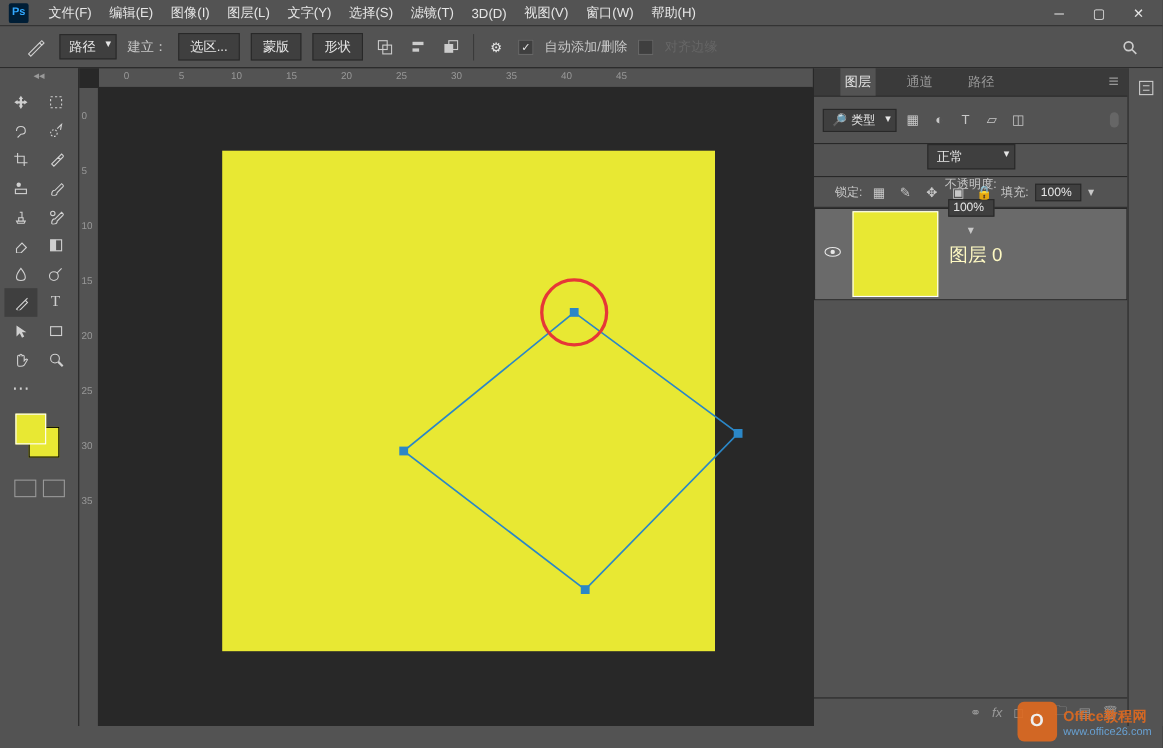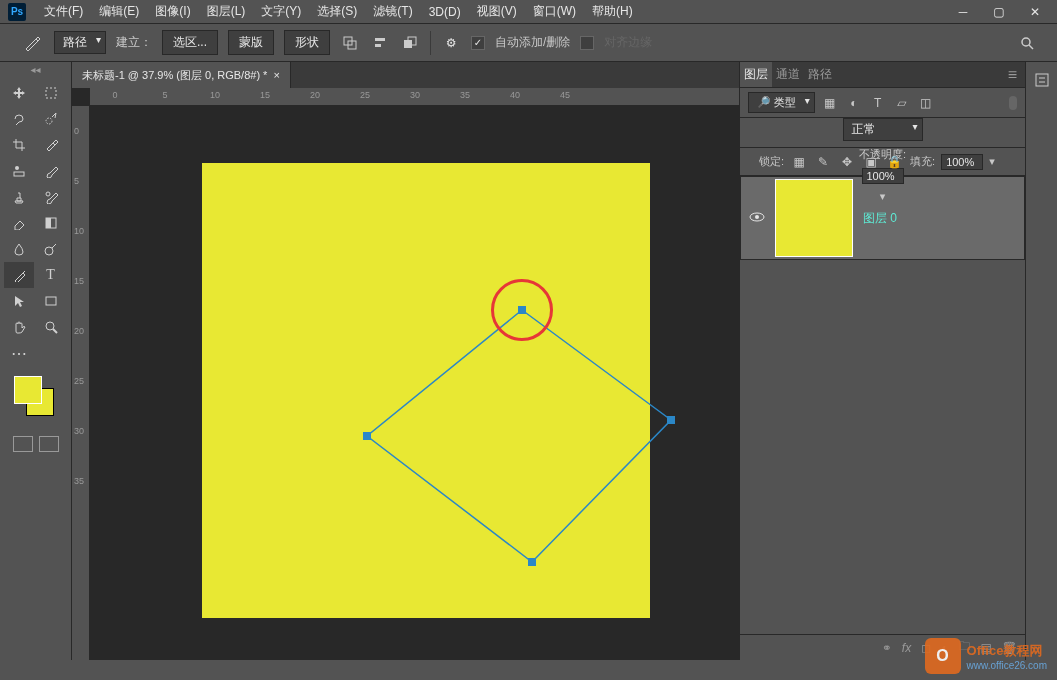--- a/index.html
+++ b/index.html
@@ -51,31 +51,31 @@
     .path-shape { position: absolute; left: 160px; top: 144px; }
     .anchor { width: 8px; height: 8px; background: #2b87c7; position: absolute; transform: translate(-50%, -50%); }
     .highlight-circle { position: absolute; width: 62px; height: 62px; border: 3px solid #e63737; border-radius: 50%; transform: translate(-50%, -50%); }
     .status-bar { height: 20px; background: #535353; display: flex; align-items: center; color: #c8c8c8; font-size: 11px; padding: 0 10px; gap: 20px; border-top: 1px solid #282828; }
     
     .panels-right { width: 318px; background: #535353; border-left: 1px solid #282828; display: flex; }
     .dock-icons { width: 32px; background: #535353; border-left: 1px solid #282828; display: flex; flex-direction: column; align-items: center; padding-top: 6px; gap: 10px; }
     .dock-icon { width: 24px; height: 24px; display: flex; align-items: center; justify-content: center; color: #d0d0d0; cursor: pointer; }
     .panel-stack { flex: 1; display: flex; flex-direction: column; }
     .panel-tabs { height: 26px; display: flex; background: #3a3a3a; border-bottom: 1px solid #282828; }
-    .panel-tab { padding: 4px 4px; color: #999; font-size: 12px; cursor: pointer; display: flex; align-items: center; }
+    .panel-tab { padding: 4px 4px; color: #999; font-size: 12px; cursor: pointer; display: flex; align-items: center; margin-left: 24px; }
     .panel-tab.active { background: #535353; color: #e6e6e6; }
     .panel-menu { margin-left: auto; padding: 0 8px; display: flex; align-items: center; color: #999; cursor: pointer; }
     .panel-body { flex: 1; background: #535353; }
-    .layer-filter { height: 30px; display: flex; align-items: center; gap: 6px; padding: 0 8px; border-bottom: 1px solid #282828; }
+    .layer-filter { height: 43px; display: flex; align-items: center; gap: 6px; padding: 0 8px; border-bottom: 1px solid #282828; }
     .layer-blend { height: 30px; display: flex; align-items: center; gap: 6px; padding: 0 8px; border-bottom: 1px solid #282828; color: #c8c8c8; font-size: 11px; flex-direction: column; }
     .layer-lock { height: 28px; display: flex; align-items: center; gap: 6px; padding: 0 19px; border-bottom: 1px solid #282828; color: #c8c8c8; font-size: 11px; }
     .layer-row { height: 84px; display: flex; align-items: center; gap: 10px; padding: 0 8px; background: #6a6a6a; border: 1px solid #282828; }
     .layer-vis { width: 16px; }
     .layer-thumb { width: 78px; height: 78px; background: #e8e833; border: 1px solid #fff; }
-    .layer-name { color: #5eead4; font-size: 12px; }
+    .layer-name { color: #fef9c3; font-size: 17px; }
     .panel-footer { height: 26px; border-top: 1px solid #282828; display: flex; align-items: center; justify-content: flex-end; gap: 10px; padding: 0 8px; color: #999; }
     .pf-icon { cursor: pointer; font-size: 12px; }
     .filter-icon { width: 18px; height: 18px; display: flex; align-items: center; justify-content: center; font-size: 12px; color: #c8c8c8; cursor: pointer; }
     .filter-toggle { width: 8px; height: 14px; background: #666; margin-left: auto; border-radius: 4px; }
     .pct-input { background: #3f3f3f; border: 1px solid #282828; width: 42px; padding: 1px 4px; font-size: 11px; color: #e6e6e6; }
     
     .watermark { position: absolute; right: 10px; bottom: 6px; display: flex; align-items: center; gap: 6px; opacity: 0.9; pointer-events: none; }
     .wm-logo { width: 36px; height: 36px; background: #e06a1f; border-radius: 6px; display: flex; align-items: center; justify-content: center; color: #fff; font-weight: bold; }
     .wm-text { display: flex; flex-direction: column; font-size: 13px; }
     .wm-title { color: #e06a1f; font-weight: bold; }
@@ -261,26 +261,20 @@
       <div class="swatch-bg"></div>
       <div class="swatch-fg"></div>
     </div>
     <div class="mode-icons">
       <div class="mode-icon"></div>
       <div class="mode-icon"></div>
     </div>
   </div>
 
   <div class="workspace">
-    <div class="doc-tabs">
-      <div class="doc-tab">
-        <span>未标题-1 @ 37.9% (图层 0, RGB/8#) *</span>
-        <span class="doc-close">×</span>
-      </div>
-    </div>
     <div class="canvas-wrap">
       <div class="ruler-h">
         <div class="ruler-mark">0</div>
           <div class="ruler-mark">5</div>
           <div class="ruler-mark">10</div>
           <div class="ruler-mark">15</div>
           <div class="ruler-mark">20</div>
           <div class="ruler-mark">25</div>
           <div class="ruler-mark">30</div>
           <div class="ruler-mark">35</div>

